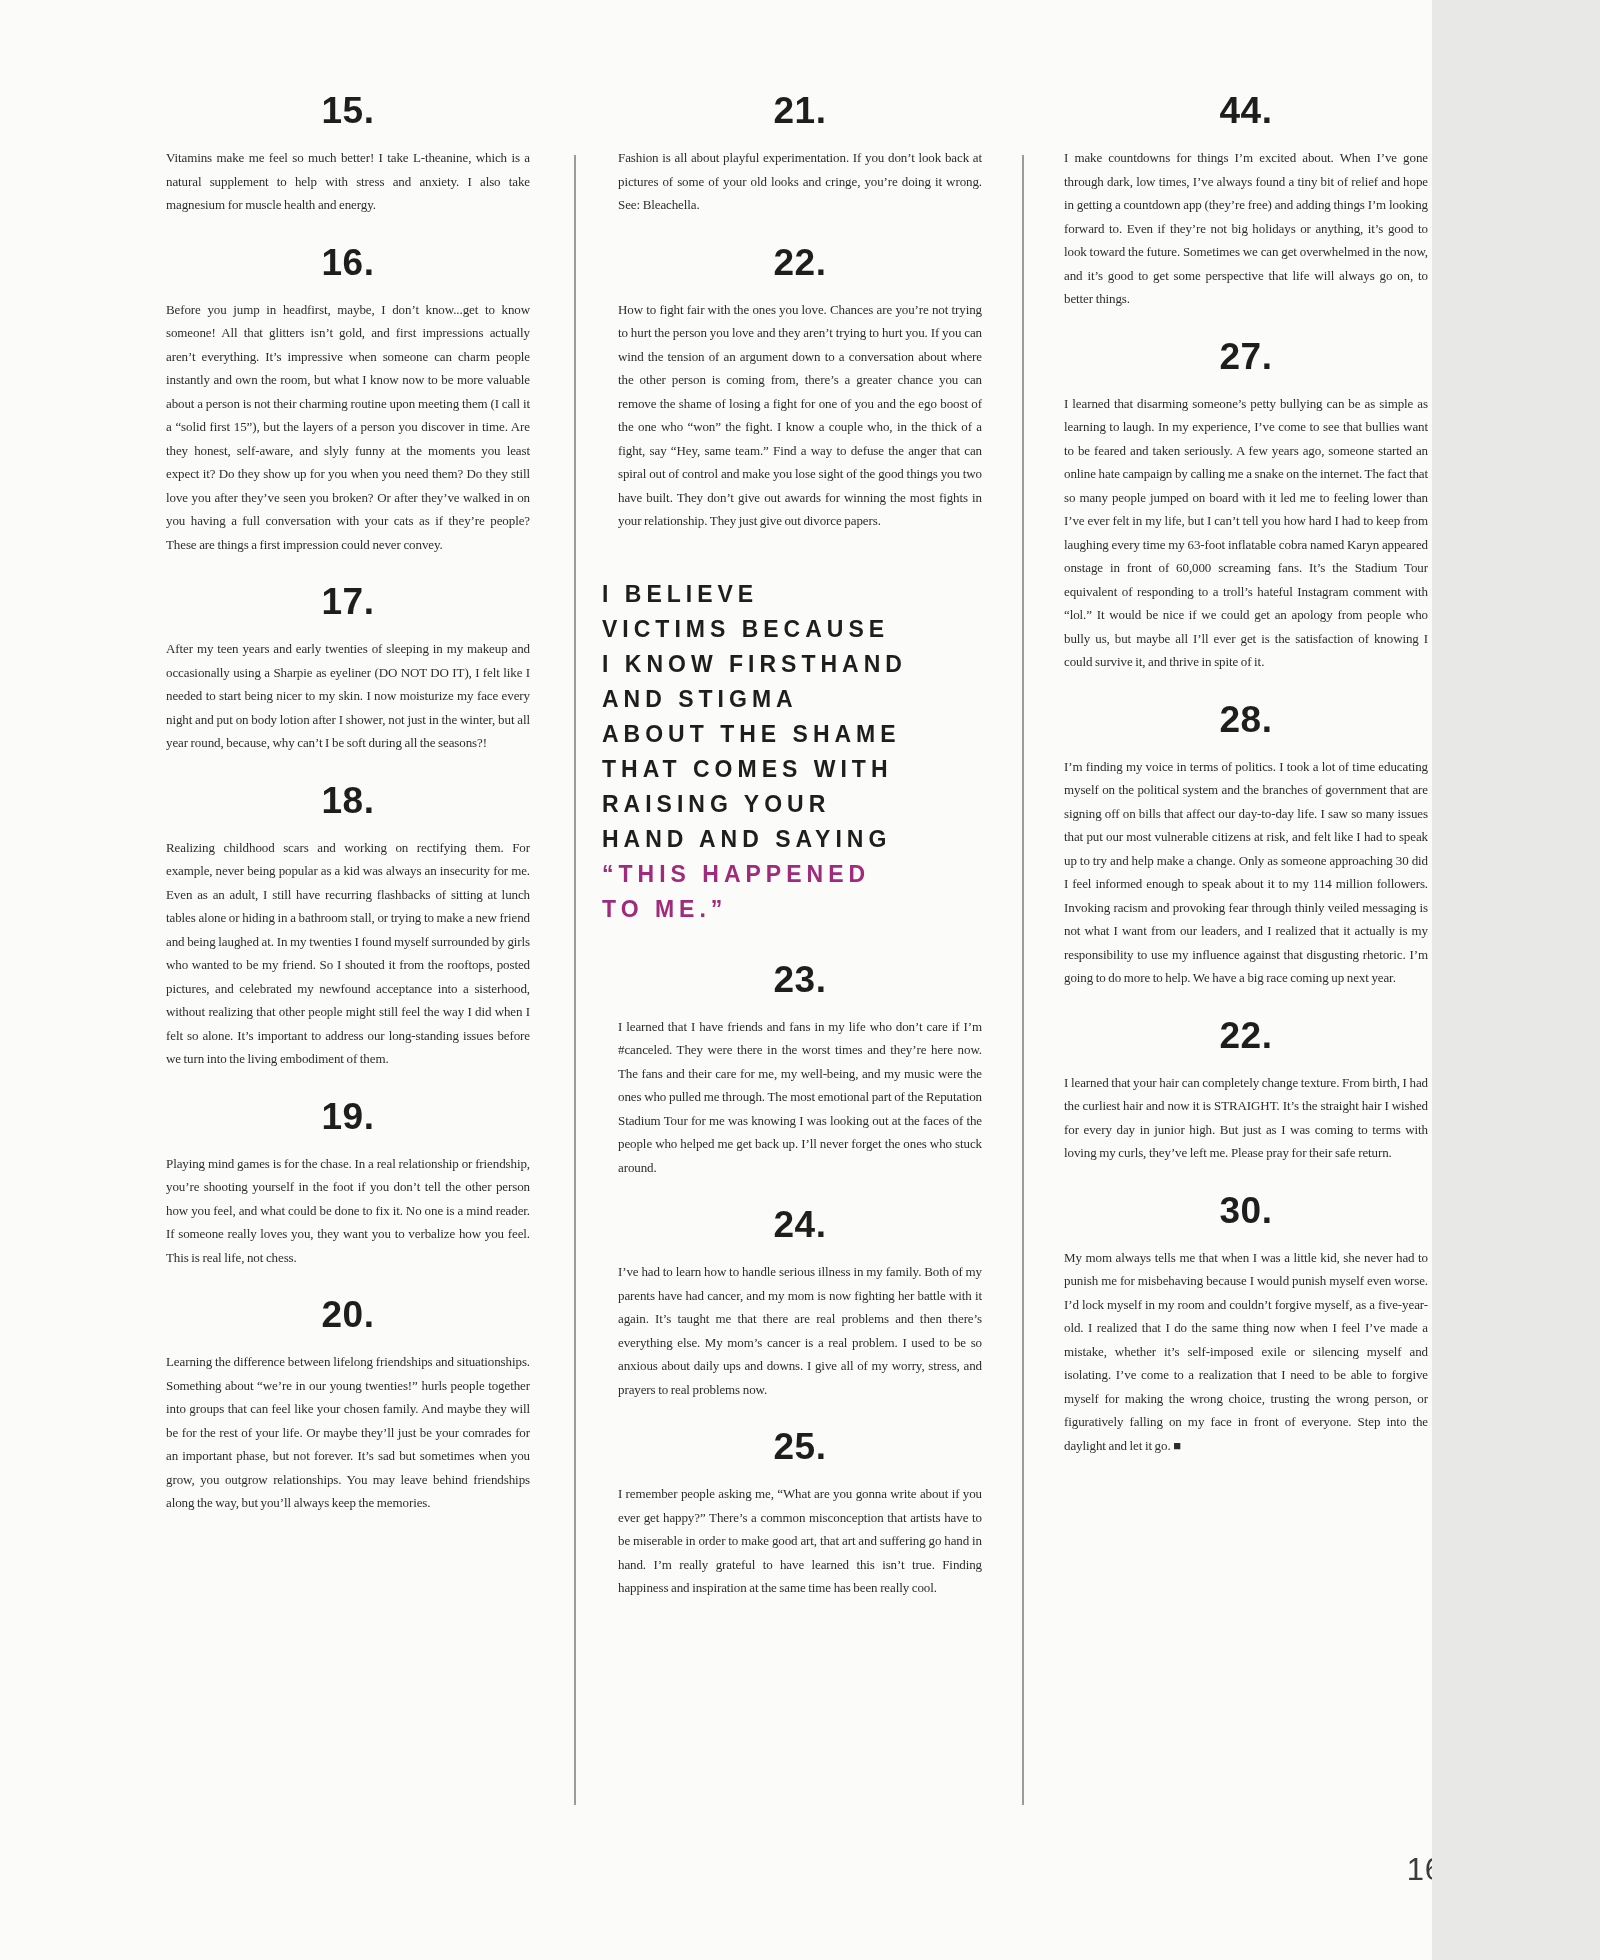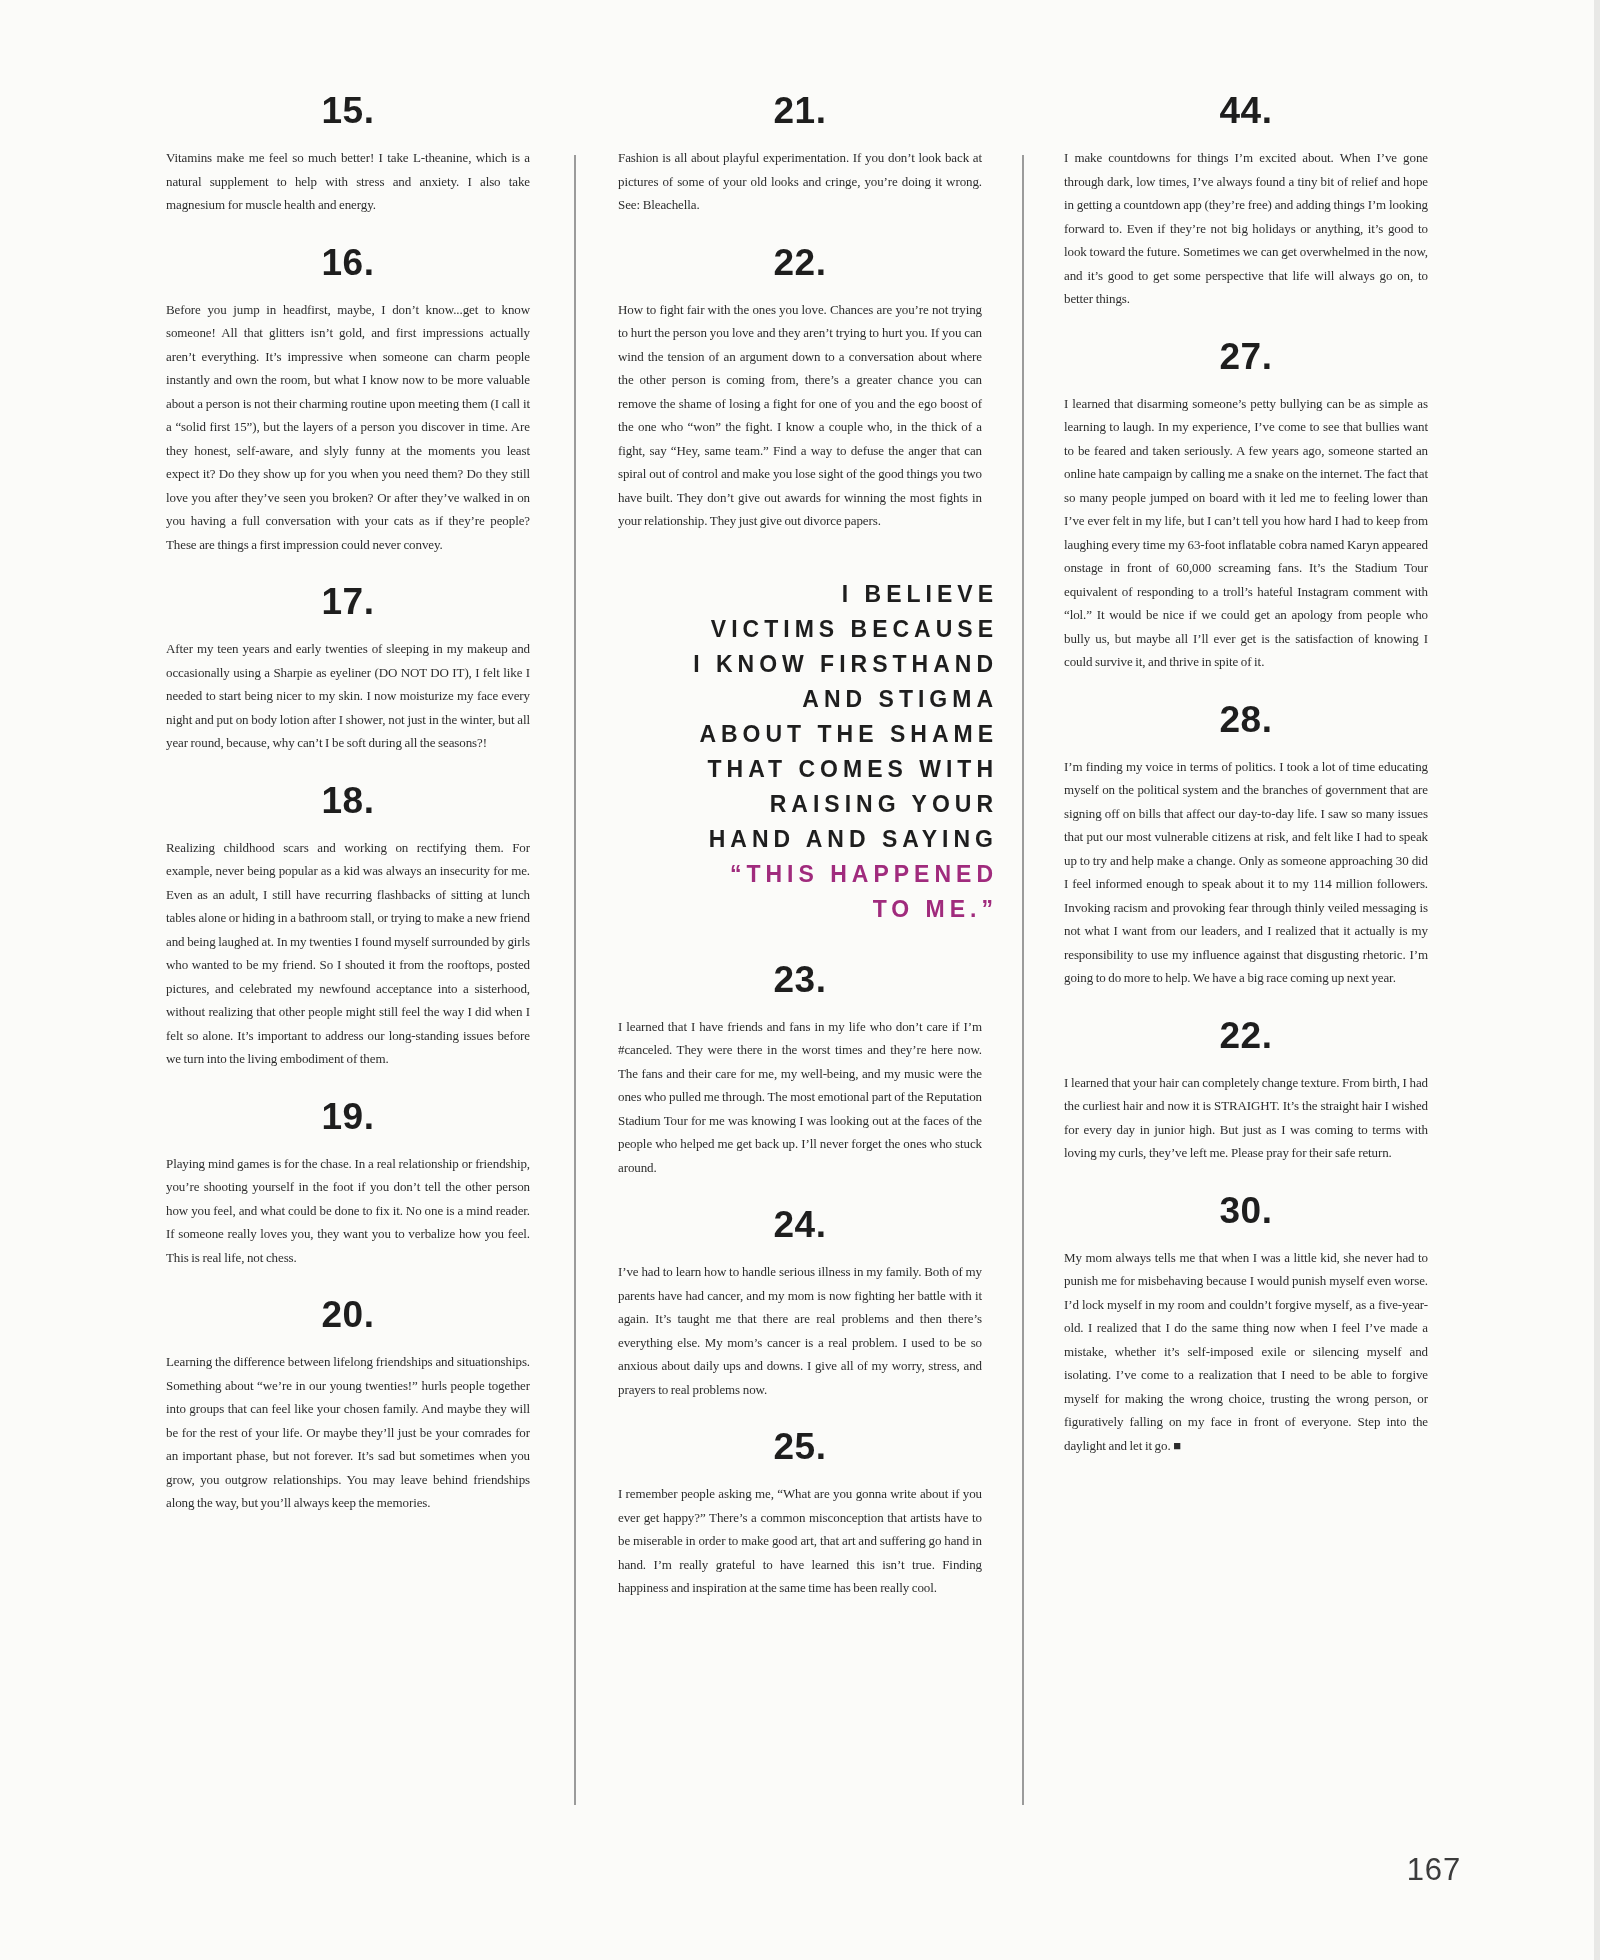--- a/index.html
+++ b/index.html
@@ -5,21 +5,21 @@
   :root {
     --bg: #fbfbf9;
     --text: #2d2d2d;
     --heading: #1e1e1e;
     --accent: #a02b7d;
     --divider: #9b9b9b;
   }
   html, body { margin: 0; padding: 0; background: #e8e8e6; }
   .page {
     position: relative;
-    width: 1594px;
+    width: 1432px;
     height: 1960px;
     background: var(--bg);
     font-family: "Liberation Serif", serif;
     overflow: hidden;
   }
   .col { position: absolute; top: 92px; width: 396px; }
   .col-1 { left: 150px; }
   .col-2 { left: 602px; }
   .col-3 { left: 1048px; }
   .item-number {
@@ -42,21 +42,21 @@
     letter-spacing: -0.1px;
     word-spacing: -0.5px;
   }
   .pull-quote {
     margin: 44px 0 34px 0;
     font-family: "Liberation Sans", sans-serif;
     font-weight: bold;
     font-size: 23px;
     line-height: 35px;
     letter-spacing: 5px;
-    text-align: right;
+    text-align: left;
     color: var(--heading);
   }
   .quote-line.accent { color: var(--accent); }
   .divider {
     position: absolute;
     top: 155px;
     width: 1.5px;
     height: 1650px;
     background: var(--divider);
   }

